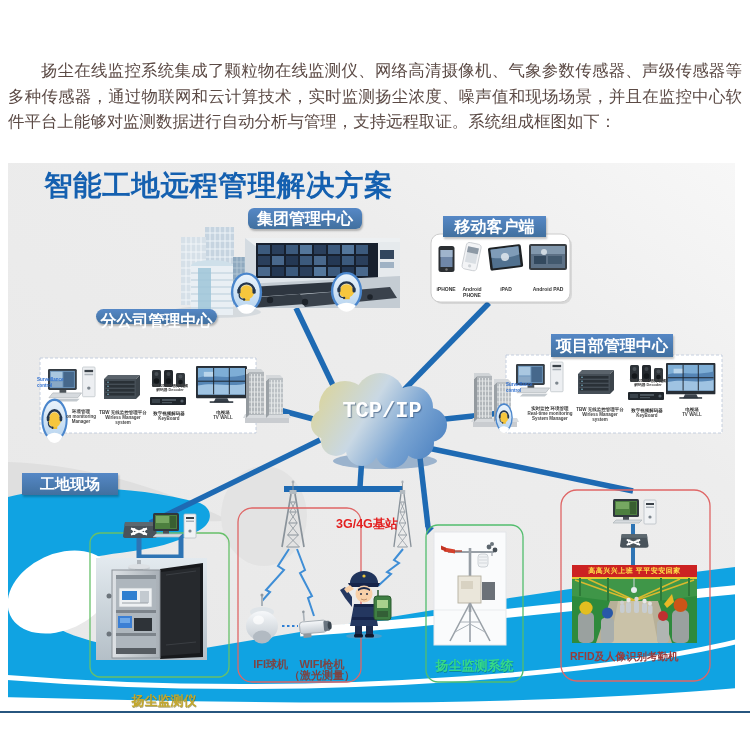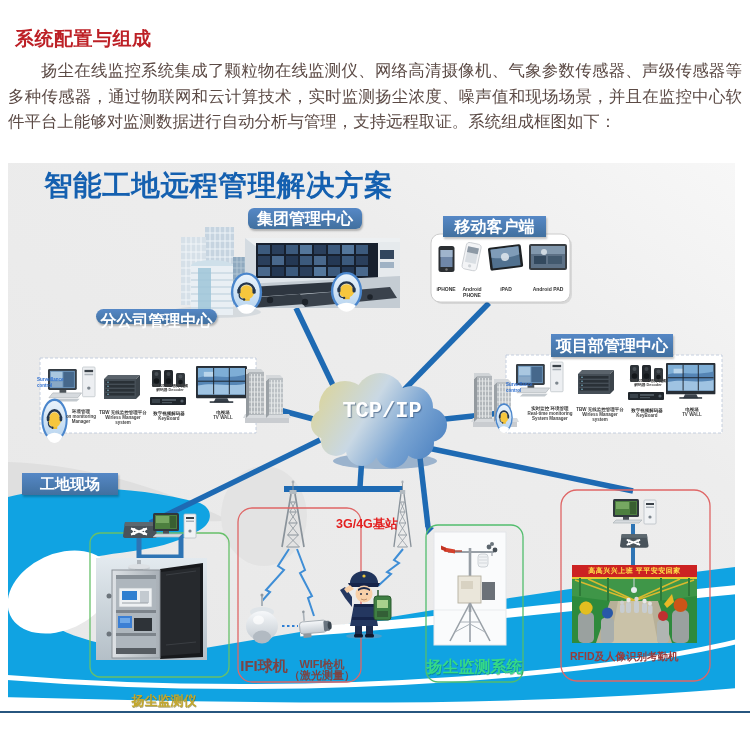--- a/index.html
+++ b/index.html
@@ -23,24 +23,24 @@
   .tcpip{left:332px;top:399px;width:100px;height:26px;text-align:center;font-size:22px;
          line-height:26px;font-weight:bold;color:#fff;font-family:"Liberation Mono","DejaVu Sans Mono",monospace;
          text-shadow:1px 1px 1px rgba(40,70,110,.6);letter-spacing:0px;}
   .devlab{font-size:5px;color:#333;text-align:center;line-height:5.5px;font-weight:bold;}
   .eqlab{font-size:4.5px;color:#444;text-align:center;line-height:5.2px;font-weight:bold;}
   .eqlab .cn{color:#333;}
   .surv{left:37px;top:377px;width:26px;font-size:4.5px;line-height:6px;color:#2f6fd0;font-weight:bold;text-align:left;}
   .lab3g{left:336px;top:516px;width:90px;font-size:12.5px;font-weight:bold;color:#e31f1f;white-space:nowrap;}
   .lab-dust{left:116px;top:692px;width:96px;text-align:center;font-size:13px;font-weight:bold;color:#c3a72b;
             text-shadow:0.6px 0.8px 0 rgba(100,85,0,.5);}
-  .lab-dome{left:240px;top:657px;width:48px;text-align:center;font-size:15px;font-weight:bold;color:#7c4444;}
+  .lab-dome{left:240px;top:657px;width:48px;text-align:right;font-size:11px;font-weight:bold;color:#7c4444;}
   .lab-gun{left:296px;top:657px;width:52px;text-align:center;font-size:11px;font-weight:bold;color:#7c4444;}
   .lab-gun2{left:282px;top:668px;width:80px;text-align:center;font-size:11px;font-weight:bold;color:#7c4444;}
-  .lab-ds{left:426px;top:657px;width:97px;text-align:center;font-size:16px;font-weight:bold;color:#35d988;
+  .lab-ds{left:426px;top:657px;width:97px;text-align:center;font-size:13px;font-weight:bold;color:#35d988;
           text-shadow:0.5px 0.5px 0 rgba(0,90,40,.35);}
   .lab-rfid{left:570px;top:650px;width:130px;text-align:left;font-size:10.5px;font-weight:bold;color:#993a3a;}
   .banner{left:573px;top:566px;width:123px;text-align:center;font-size:7px;font-weight:bold;color:#ffe34a;
           letter-spacing:0.5px;}
 </style>
 </head>
 <body>
 
 <div class="page">
 
@@ -548,21 +548,20 @@
       <rect x="601" y="618" width="13" height="25" rx="4" fill="#a8aeac"></rect>
       <circle cx="607.5" cy="613" r="5.5" fill="#2858a8"></circle>
       <rect x="672" y="610" width="17" height="33" rx="5" fill="#9aa19f"></rect>
       <circle cx="680.5" cy="605" r="7" fill="#cc5418"></circle>
       <rect x="657" y="620" width="12" height="23" rx="4" fill="#b0b5b2"></rect>
       <circle cx="663" cy="616" r="5" fill="#c03030"></circle>
     </g>
   </g>
 </svg>
 
-<div class="abs h1">系统配置与组成</div>
 <div class="abs para">扬尘在线监控系统集成了颗粒物在线监测仪、网络高清摄像机、气象参数传感器、声级传感器等多种传感器，通过物联网和云计算技术，实时监测扬尘浓度、噪声值和现场场景，并且在监控中心软件平台上能够对监测数据进行自动分析与管理，支持远程取证。系统组成框图如下：</div>
 
 <div class="abs dtitle">智能工地远程管理解决方案</div>
 
 <div class="abs bluelab lab-group">集团管理中心</div>
 <div class="abs bluelab lab-mobile">移动客户端</div>
 <div class="abs bluelab lab-branch">分公司管理中心</div>
 <div class="abs bluelab lab-project">项目部管理中心</div>
 <div class="abs bluelab lab-site">工地现场</div>
 

